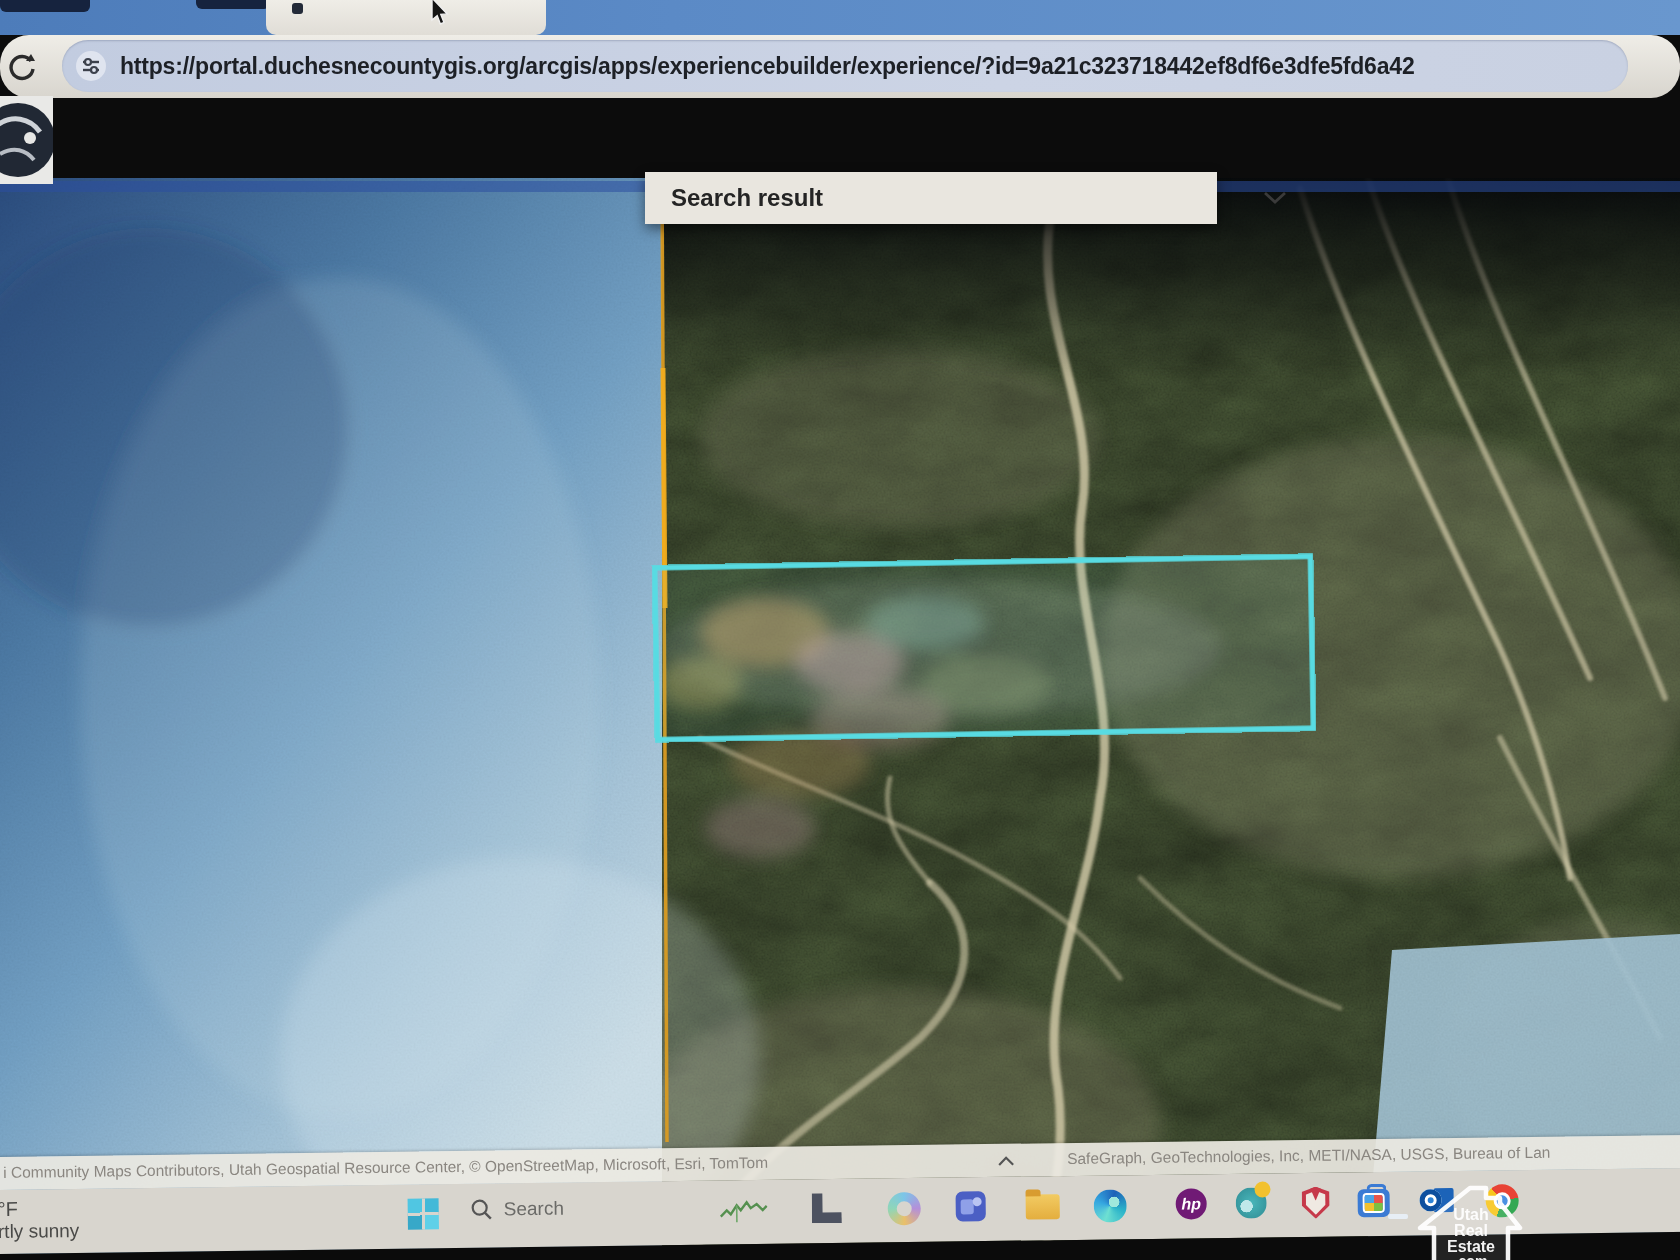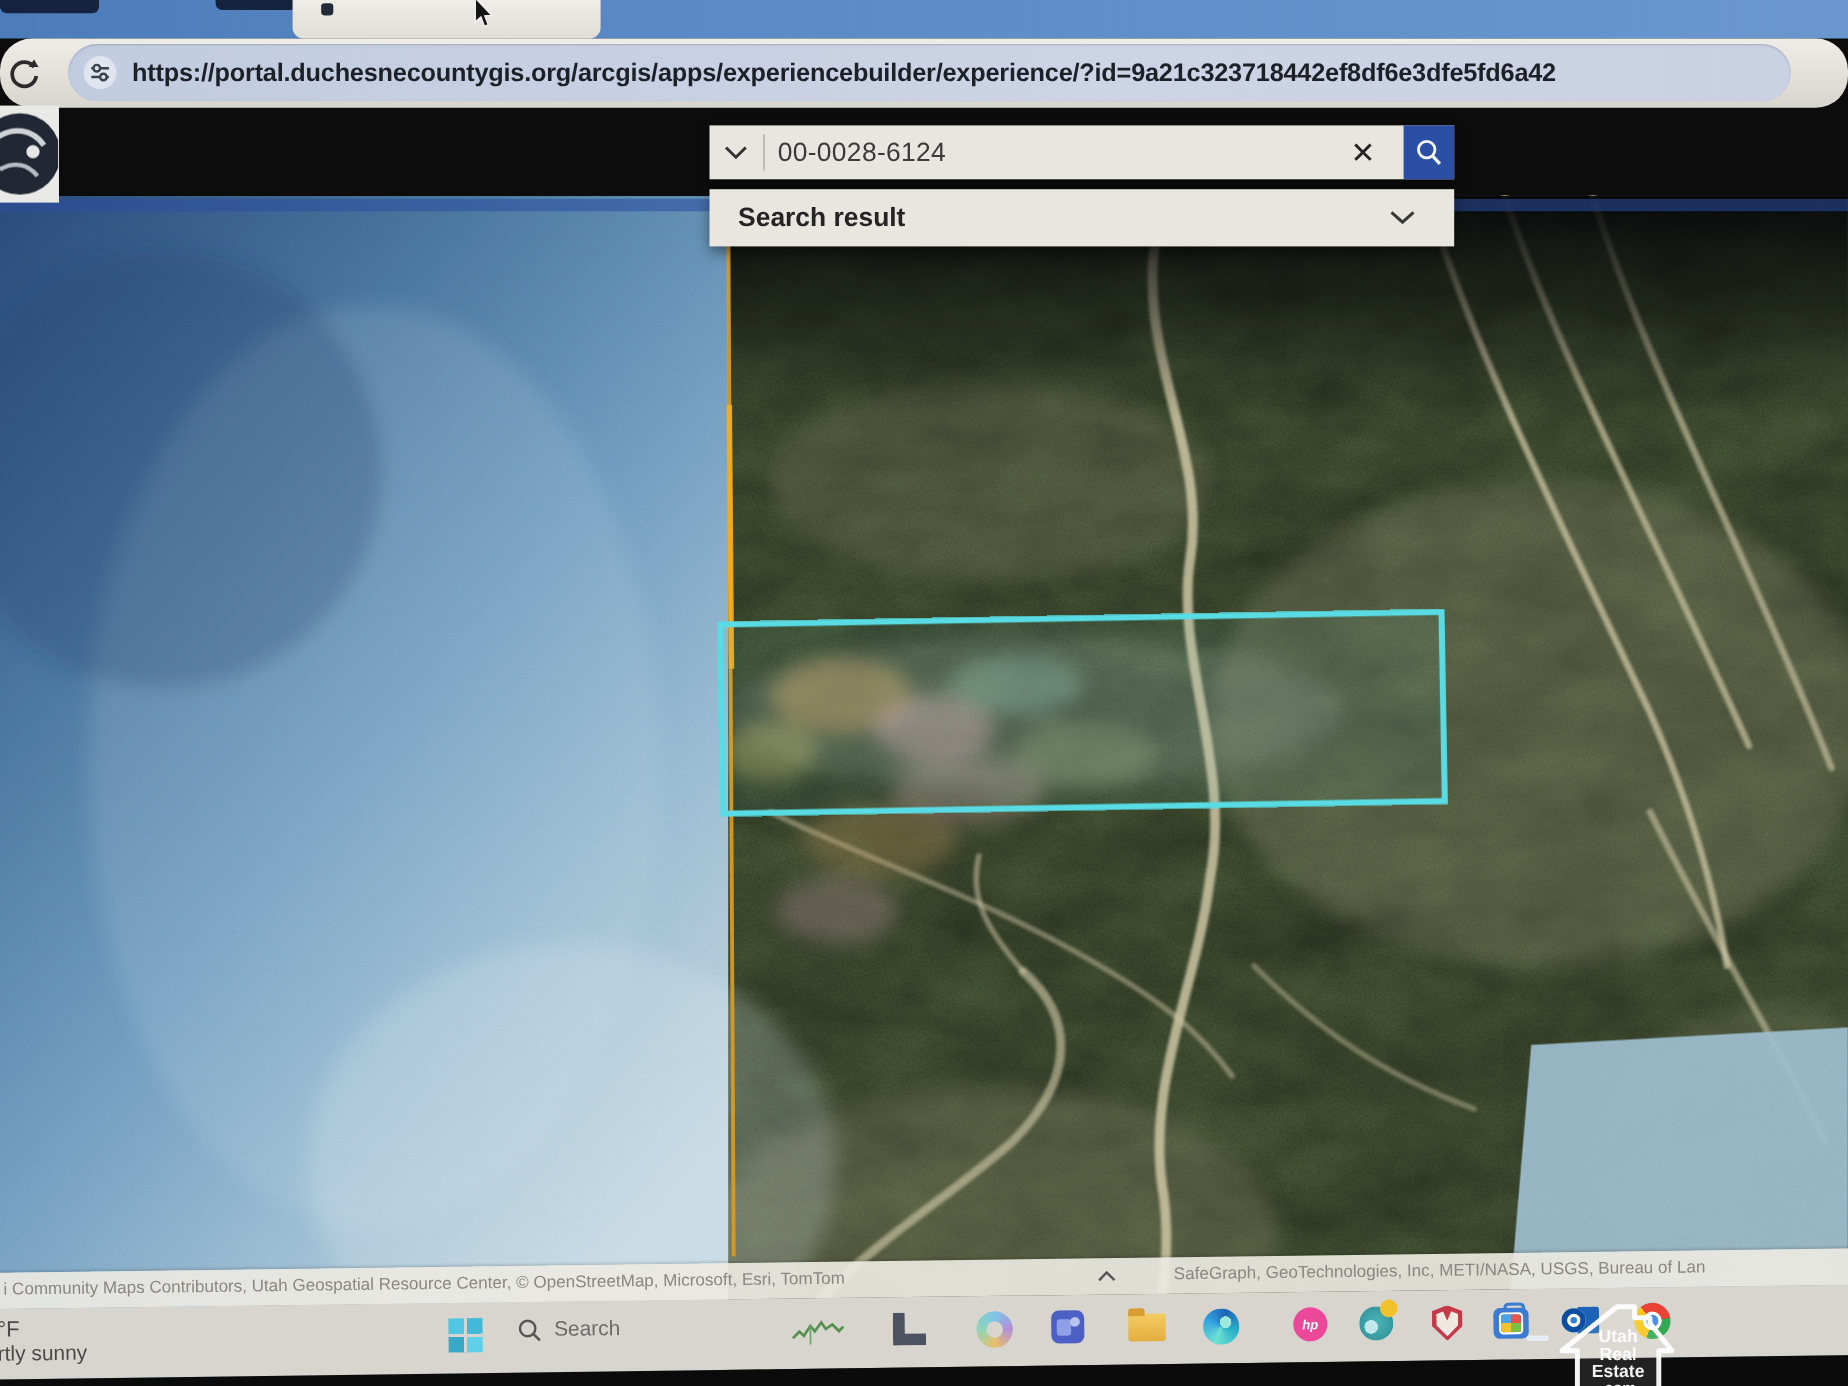--- a/index.html
+++ b/index.html
@@ -36,21 +36,21 @@
   .map-wrap{position:absolute;left:0;top:178px;width:1680px;height:1082px;}
 
   
   .search-bar{position:absolute;left:645px;top:114px;width:677px;height:49px;background:#e9e6df;
     box-shadow:0 5px 10px rgba(0,0,0,.5);z-index:8;}
   .sb-chevron{position:absolute;left:0;top:0;width:48px;height:49px;display:flex;align-items:center;justify-content:center;}
   .sb-divider{position:absolute;left:49px;top:8px;width:1px;height:33px;background:#9a9a96;}
   .sb-value{position:absolute;left:62px;top:0;height:49px;line-height:49px;font-size:24px;color:#3b3b3b;font-weight:500;letter-spacing:.3px;}
   .sb-clear{position:absolute;left:568px;top:0;width:52px;height:49px;display:flex;align-items:center;justify-content:center;}
   .sb-go{position:absolute;left:631px;top:0;width:46px;height:49px;background:#2b4fa5;display:flex;align-items:center;justify-content:center;}
-  .result-bar{position:absolute;left:645px;top:172px;width:677px;height:52px;background:#e9e6df;
+  .result-bar{position:absolute;left:645px;top:172px;width:572px;height:52px;background:#e9e6df;
     box-shadow:0 5px 12px rgba(0,0,0,.45);z-index:8;}
   .rb-label{position:absolute;left:26px;top:0;height:52px;line-height:52px;font-size:24px;font-weight:700;color:#242424;}
   .rb-chevron{position:absolute;left:600px;top:0;width:60px;height:52px;display:flex;align-items:center;justify-content:center;}
 
   
   .bottom-wrap{position:absolute;left:-10px;top:1146px;width:1700px;transform:rotate(-0.75deg);z-index:12;}
   .attribution{position:relative;height:33px;background:rgba(236,233,226,.92);box-shadow:0 -1px 3px rgba(0,0,0,.2);}
   .attr-text{position:absolute;top:7px;font-size:15.5px;color:#8a8680;white-space:nowrap;}
   .attr-left{left:14px;}
   .attr-right{left:1078px;width:612px;overflow:hidden;}
@@ -74,22 +74,22 @@
     background:conic-gradient(#7cc5e8,#b48fd9,#e9c06a,#8fd6b8,#7cc5e8);position:relative;}
   .ic-copilot::before{content:"";position:absolute;left:9px;top:9px;width:15px;height:15px;border-radius:50%;background:#d8d5ce;}
   .ic-teams{width:30px;height:30px;border-radius:7px;background:#4b5fc4;position:relative;}
   .ic-teams::before{content:"";position:absolute;left:5px;top:8px;width:13px;height:15px;border-radius:3px;background:#8fa0e8;}
   .ic-teams::after{content:"";position:absolute;right:4px;top:6px;width:9px;height:9px;border-radius:50%;background:#b9c4f2;}
   .ic-folder{width:34px;height:25px;border-radius:3px;background:linear-gradient(#f2cb63,#e4ae3e);position:relative;margin-top:4px;}
   .ic-folder::before{content:"";position:absolute;left:0;top:-5px;width:15px;height:7px;border-radius:3px 3px 0 0;background:#d89c30;}
   .ic-edge{width:33px;height:33px;border-radius:50%;
     background:radial-gradient(circle at 62% 38%,#9fe8dc 0 18%,transparent 19%),
     conic-gradient(from 200deg,#6ee0d2,#35a7e0,#1e62b8,#2bb3c9,#6ee0d2);}
-  .ic-hp{width:31px;height:31px;border-radius:50%;background:#ec4899;color:#fff;
-    display:flex;align-items:center;justify-content:center;font-size:12px;font-weight:700;font-style:italic;}
+  .ic-hp{width:31px;height:31px;border-radius:50%;background:#701a75;color:#fff;
+    display:flex;align-items:center;justify-content:center;font-size:16px;font-weight:700;font-style:italic;}
   .ic-bing{width:31px;height:31px;border-radius:50%;
     background:radial-gradient(circle at 35% 60%,#bfe8ea 0 22%,transparent 23%),radial-gradient(#49b6ba,#2f8b93);position:relative;}
   .ic-bing::after{content:"";position:absolute;right:-4px;top:-6px;width:16px;height:16px;border-radius:50%;background:#f2c12e;}
   .ic-shield{width:28px;height:32px;background:#c6394a;
     clip-path:polygon(50% 0,100% 16%,100% 58%,50% 100%,0 58%,0 16%);position:relative;}
   .ic-shield::before{content:"";position:absolute;left:4px;top:4px;width:20px;height:24px;background:#efe9e2;
     clip-path:polygon(50% 0,100% 16%,100% 58%,50% 100%,0 58%,0 16%);}
   .ic-shield::after{content:"";position:absolute;left:8px;top:0;width:12px;height:14px;background:#c6394a;
     clip-path:polygon(0 0,50% 100%,100% 0);}
   .ic-toolbox{width:32px;height:28px;border-radius:6px;background:#3b7bd4;position:relative;margin-top:3px;}
@@ -252,38 +252,20 @@
 
       <path d="M662 0 L667 964" fill="none" stroke-width="3.5" opacity="0.95" stroke="#d99b22"></path>
       <path d="M663 190 L665 430" fill="none" stroke="#f4ae1e" stroke-width="5" opacity="0.9"></path>
 
       <g transform="rotate(-1 984 470)">
         <rect x="656" y="384" width="656" height="172" fill="rgba(88,219,226,0.06)" stroke-width="5.5" stroke="#58dbe2"></rect>
       </g>
     </svg>
   </div>
 
-  <div class="search-bar">
-    <div class="sb-chevron">
-      <svg width="22" height="13" viewBox="0 0 22 13">
-        <polyline points="2,2 11,11 20,2" fill="none" stroke="#333" stroke-width="2.6"></polyline>
-      </svg>
-    </div>
-    <div class="sb-divider"></div>
-    <div class="sb-value">00-0028-6124</div>
-    <div class="sb-clear">
-      <span style="font-size:27px;color:#222;">✕</span>
-    </div>
-    <div class="sb-go">
-      <svg width="28" height="28" viewBox="0 0 28 28">
-        <circle cx="12" cy="11" r="7.5" fill="none" stroke="#f2f4fa" stroke-width="2.6"></circle>
-        <line x1="17.5" y1="17" x2="24" y2="24" stroke="#f2f4fa" stroke-width="3"></line>
-      </svg>
-    </div>
-  </div>
 
   <div class="result-bar">
     <div class="rb-label">Search result</div>
     <div class="rb-chevron">
       <svg width="24" height="14" viewBox="0 0 24 14">
         <polyline points="2,2 12,11 22,2" fill="none" stroke="#3a3a3a" stroke-width="2.8"></polyline>
       </svg>
     </div>
   </div>
 

